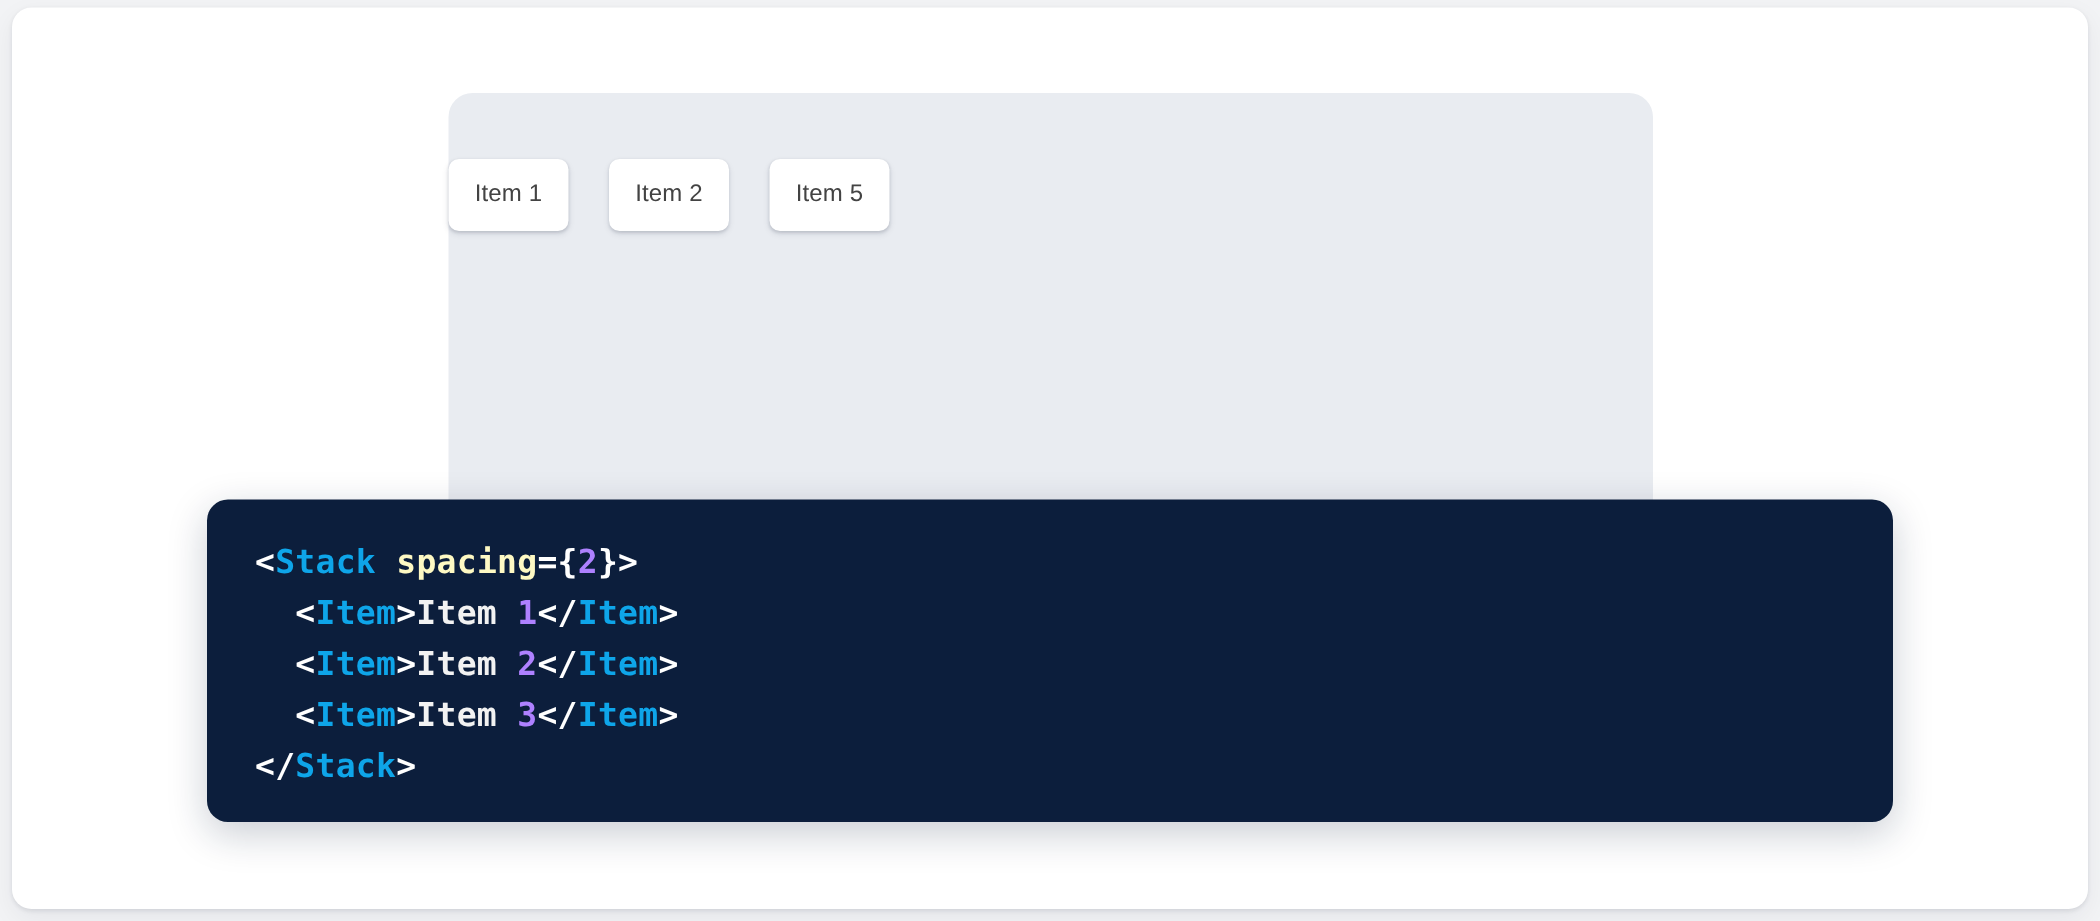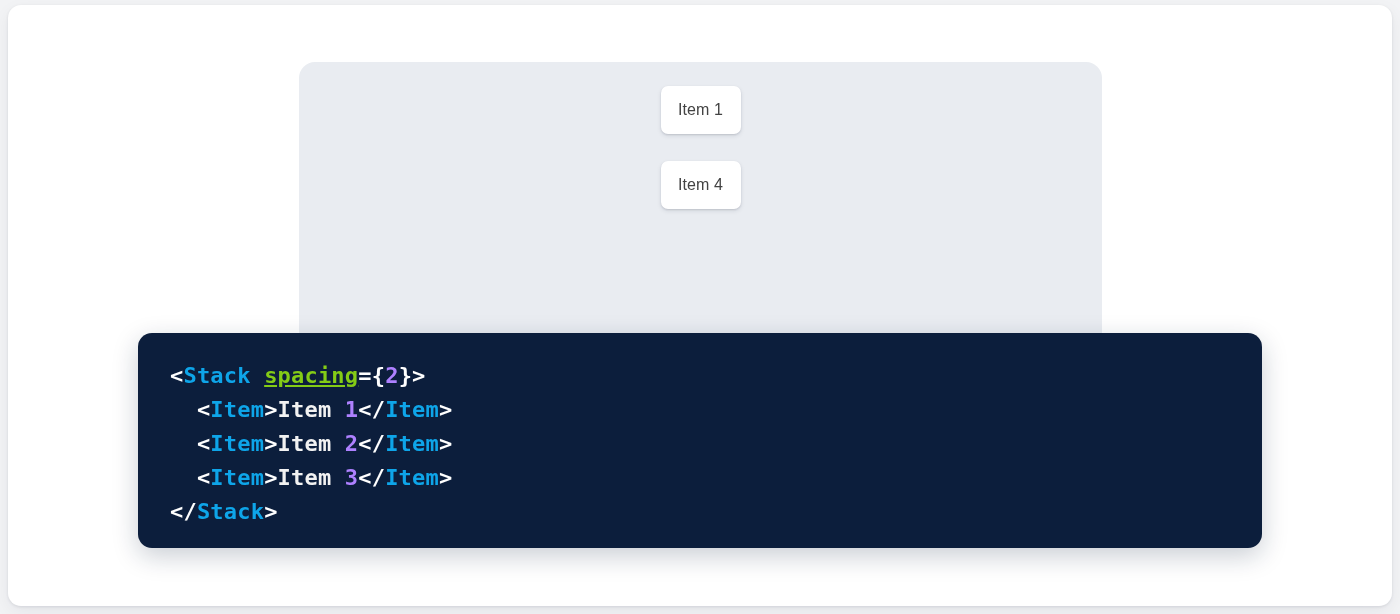--- a/index.html
+++ b/index.html
@@ -40,23 +40,22 @@
     border-radius: 16px 16px 0 0;
   }
 
   
   .stack {
     position: absolute;
     left: 0;
     top: 0;
     width: 100%;
     display: flex;
-    flex-direction: column;
     align-items: center;
-    padding-top: 24px;      
+    padding-top: 44px;      
     gap: 27px;
   }
 
   .stack-item {
     width: 80px;
     height: 48px;
     background: #ffffff;
     border-radius: 7px;
     display: flex;
     align-items: center;
@@ -87,33 +86,34 @@
     font-size: 22px;
     line-height: 34px;
     white-space: pre;
     color: #ffffff;
     font-weight: 700;
     letter-spacing: 0.2px;
   }
 
   .tok-punct   { color: #ffffff; }
   .tok-tag     { color: #0ea5e9; }
-  .tok-attr    { color: #84cc16; text-decoration: underline; }
+  .tok-attr    { color: #fef9c3; }
   .tok-number  { color: #ae81ff; }
   .tok-text    { color: #f2f2f2; }
 </style>
 </head>
 <body>
 
 <div class="page-card">
 
   <div class="preview-panel">
     <div class="stack">
       <div class="stack-item">Item 1</div>
-      <div class="stack-item">Item 4</div>
+      <div class="stack-item">Item 2</div>
+      <div class="stack-item">Item 5</div>
     </div>
   </div>
 
   <div class="code-block">
     <div class="code-pre" id="code-pre"><div><span class="tok-punct">&lt;</span><span class="tok-tag">Stack</span><span class="tok-text"> </span><span class="tok-attr">spacing</span><span class="tok-punct">=</span><span class="tok-punct">{</span><span class="tok-number">2</span><span class="tok-punct">}</span><span class="tok-punct">&gt;</span></div><div><span>  </span><span class="tok-punct">&lt;</span><span class="tok-tag">Item</span><span class="tok-punct">&gt;</span><span class="tok-text">Item </span><span class="tok-number">1</span><span class="tok-punct">&lt;/</span><span class="tok-tag">Item</span><span class="tok-punct">&gt;</span></div><div><span>  </span><span class="tok-punct">&lt;</span><span class="tok-tag">Item</span><span class="tok-punct">&gt;</span><span class="tok-text">Item </span><span class="tok-number">2</span><span class="tok-punct">&lt;/</span><span class="tok-tag">Item</span><span class="tok-punct">&gt;</span></div><div><span>  </span><span class="tok-punct">&lt;</span><span class="tok-tag">Item</span><span class="tok-punct">&gt;</span><span class="tok-text">Item </span><span class="tok-number">3</span><span class="tok-punct">&lt;/</span><span class="tok-tag">Item</span><span class="tok-punct">&gt;</span></div><div><span class="tok-punct">&lt;/</span><span class="tok-tag">Stack</span><span class="tok-punct">&gt;</span></div></div>
   </div>
 
 </div>
 
 </body></html>

